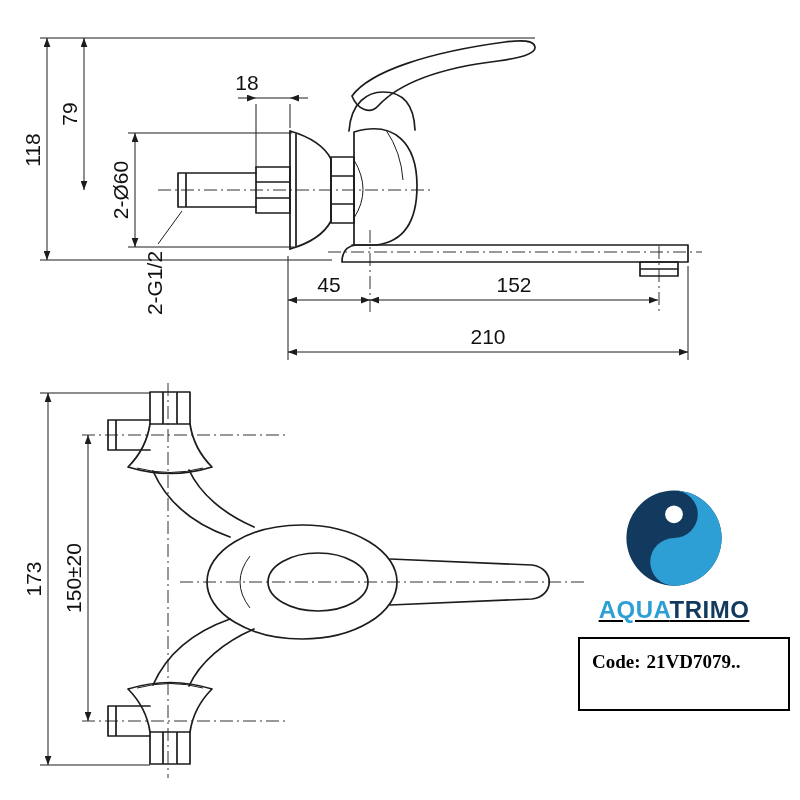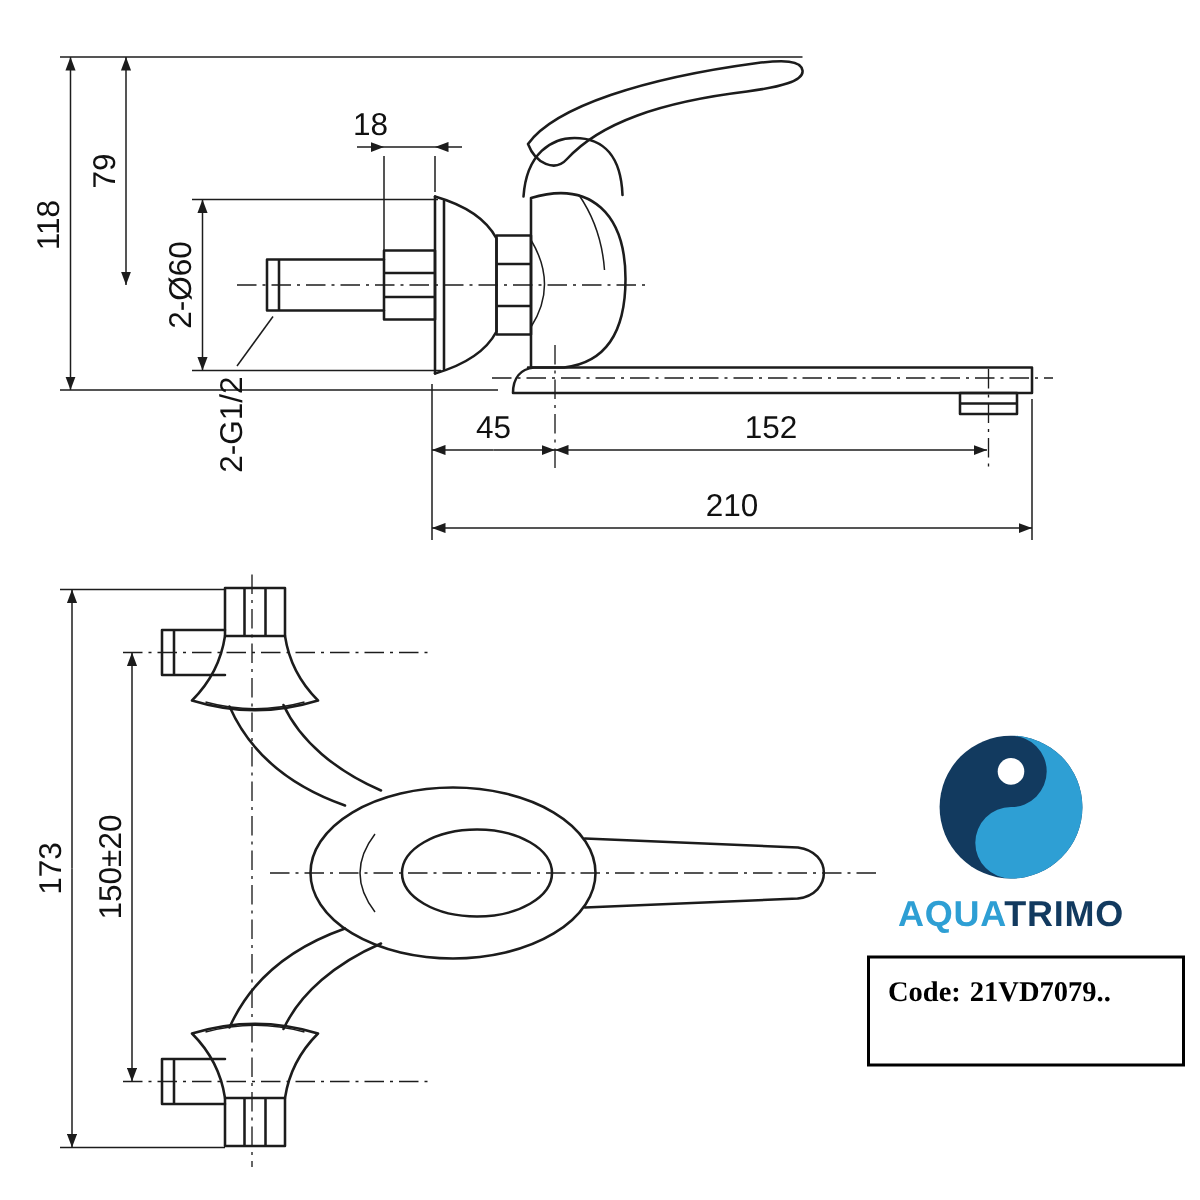--- a/index.html
+++ b/index.html
@@ -6,21 +6,21 @@
   .canvas{position:relative;width:800px;height:800px;background:#ffffff;overflow:hidden;
           font-family:"Liberation Sans",sans-serif;}
   svg{position:absolute;top:0;left:0;}
   .outline{stroke:#1c1c1c;stroke-width:1.7;fill:none;stroke-linejoin:round;stroke-linecap:round;}
   .thin{stroke:#1c1c1c;stroke-width:1;fill:none;}
   .dim{stroke:#1c1c1c;stroke-width:1;fill:none;}
   .cl{stroke:#1c1c1c;stroke-width:0.9;fill:none;stroke-dasharray:13 4 2 4;}
   text.dimtxt{font-family:"Liberation Sans",sans-serif;font-size:21px;fill:#111;}
   .logo-block{position:absolute;left:592px;top:484px;width:164px;text-align:center;}
   .logo-text{margin-top:2px;font-size:24px;font-weight:bold;letter-spacing:.5px;
-             font-family:"Liberation Sans",sans-serif;white-space:nowrap;}
+             font-family:"Liberation Sans",sans-serif;white-space:nowrap;text-decoration:underline;}
   .logo-text .aqua{color:#2E9FD4;}
   .logo-text .trimo{color:#123A5F;}
   .info-box{position:absolute;left:578px;top:637px;width:212px;height:74px;box-sizing:border-box;
             border:2px solid #000;background:#fff;padding:9px 12px;
             font-family:"Liberation Serif",serif;font-weight:bold;font-size:19px;color:#000;line-height:1.5;}
   .info-value{margin-left:6px;}
 </style>
 </head>
 <body>
 

